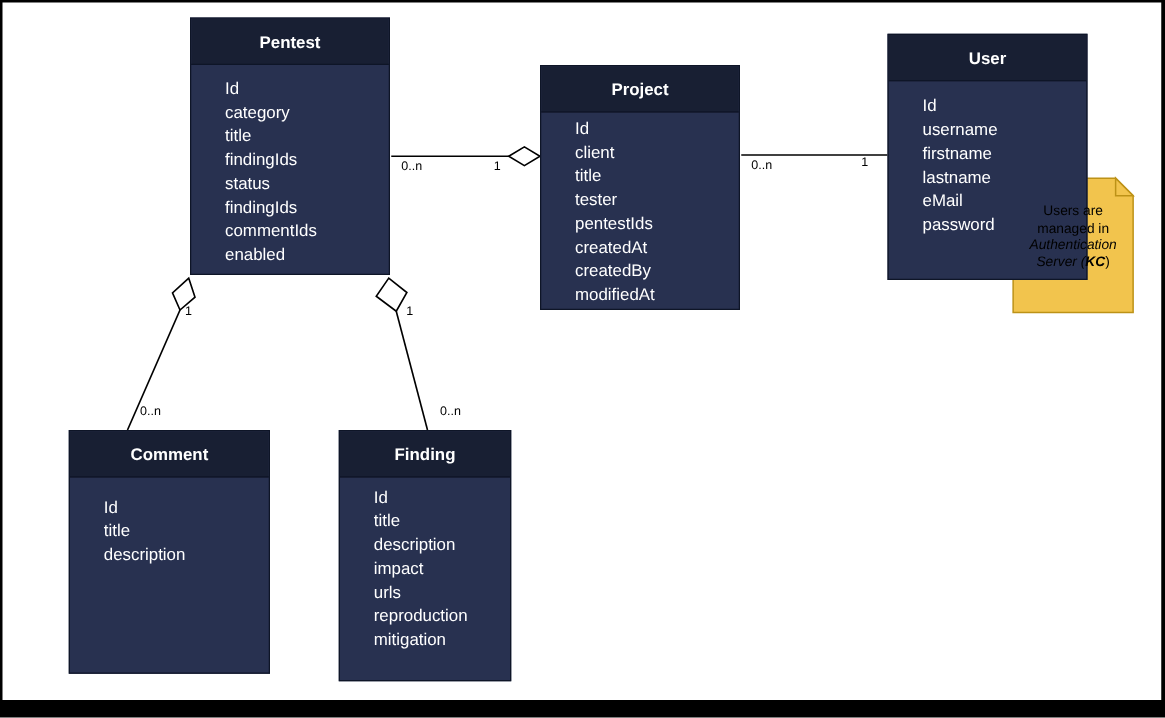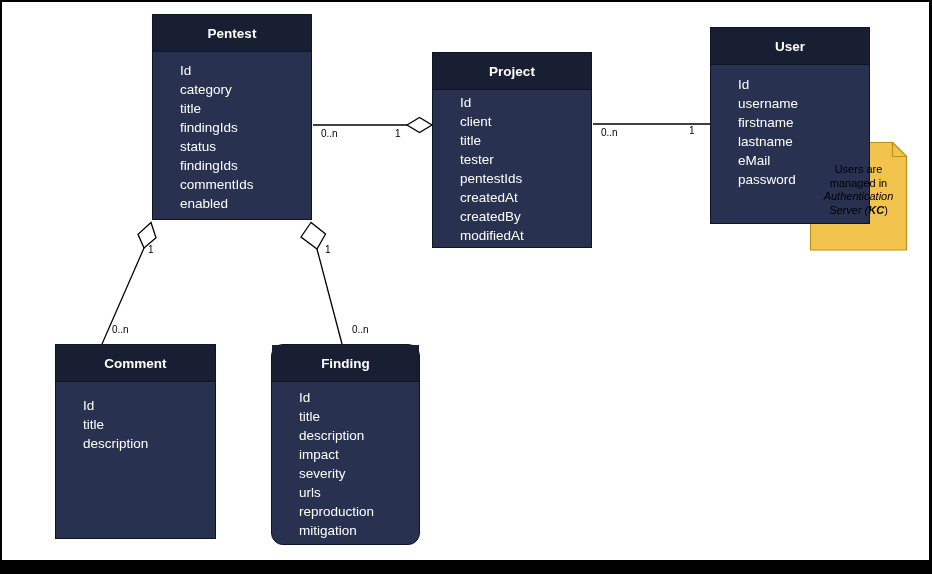--- a/index.html
+++ b/index.html
@@ -121,28 +121,27 @@
         </div>
       </div>
       <div class="entity" style="left: 29px; top: 342px; width: 161px; height: 195px; margin-left: 24px;">
         <div class="entity-header">Comment</div>
         <div class="entity-body" style="padding-top: 14px;">
           <div class="entity-field">Id</div>
           <div class="entity-field">title</div>
           <div class="entity-field">description</div>
         </div>
       </div>
-      <div class="entity" style="left: 269px; top: 342px; width: 149px; height: 201px; border-radius: 12px;">
+      <div class="entity" style="left: 269px; top: 342px; width: 138px; height: 201px;">
         <div class="entity-header">Finding</div>
         <div class="entity-body" style="padding-top: 6px;">
           <div class="entity-field">Id</div>
           <div class="entity-field">title</div>
           <div class="entity-field">description</div>
           <div class="entity-field">impact</div>
-          <div class="entity-field">severity</div>
           <div class="entity-field">urls</div>
           <div class="entity-field">reproduction</div>
           <div class="entity-field">mitigation</div>
         </div>
       </div>
     </div>
 
   <span class="mult" style="left:319px;top:126px">0..n</span>
   <span class="mult" style="left:393px;top:126px">1</span>
 

